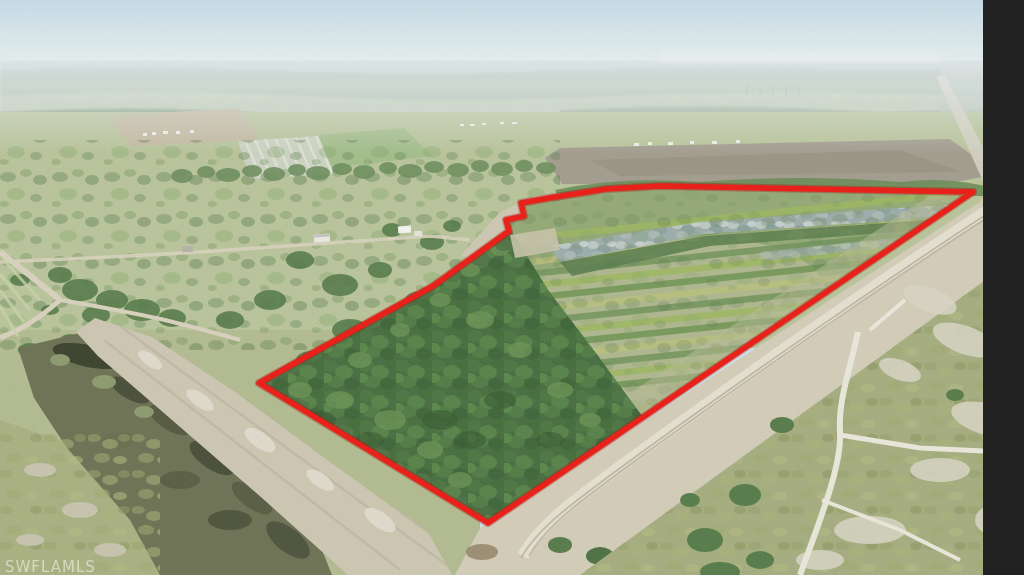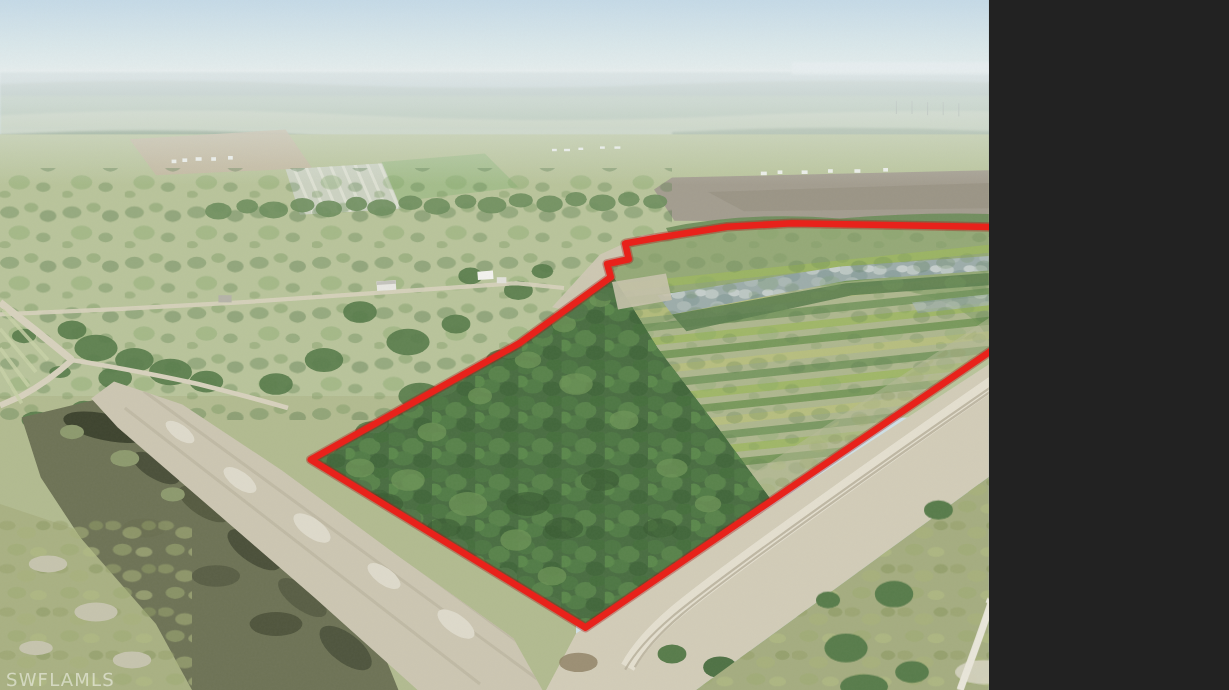--- a/index.html
+++ b/index.html
@@ -1,16 +1,16 @@
 <!DOCTYPE html>
 <html><head>
 <meta charset="utf-8">
 <style>
   html,body{margin:0;padding:0;background:#222;}
-  .stage{position:relative;width:824px;height:575px;overflow:hidden;background:#cfe0e6;
+  .stage{position:relative;width:983px;height:575px;overflow:hidden;background:#cfe0e6;
          font-family:"DejaVu Sans", sans-serif;}
   svg{display:block}
 </style>
 </head>
 <body>
 
 <div class="stage">
 <svg width="1024" height="575" viewBox="0 0 1024 575" xmlns="http://www.w3.org/2000/svg">
   <defs>
     <linearGradient id="skyGrad" x1="0" y1="0" x2="0" y2="1">

